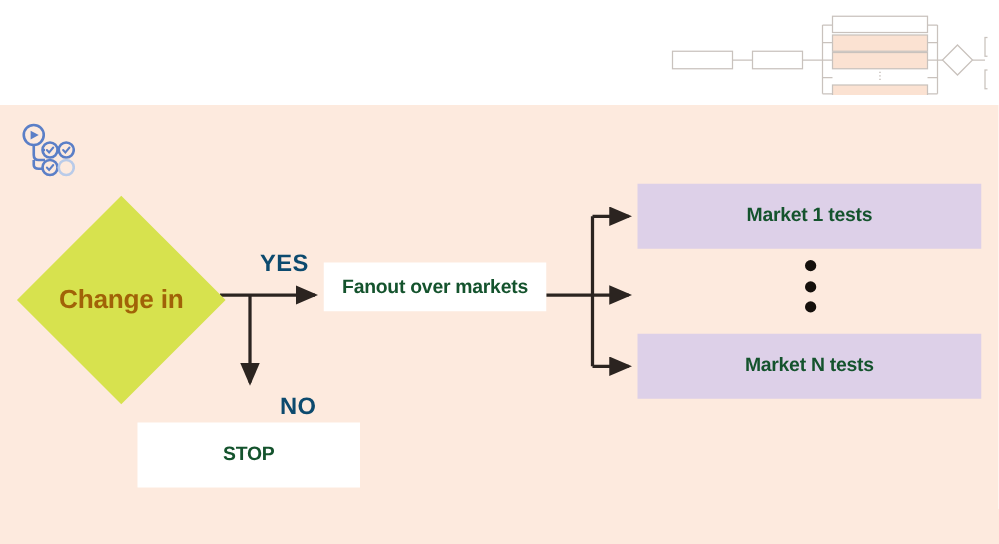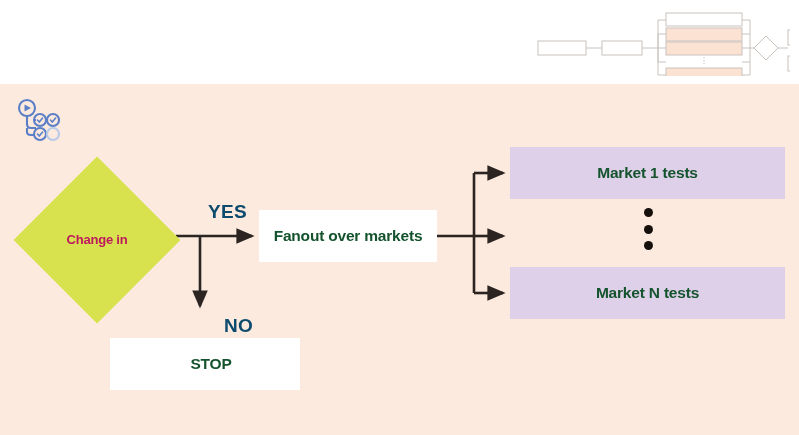--- a/index.html
+++ b/index.html
@@ -73,22 +73,22 @@
   }
   #decision-diamond .diamond-label {
     position: absolute;
     left: 0;
     top: 0;
     width: 166px;
     height: 166px;
     display: flex;
     align-items: center;
     justify-content: center;
-    color: #be185d;
-    font-size: 13px;
+    color: #a16207;
+    font-size: 21px;
     font-weight: bold;
     line-height: 1.5;
     text-align: center;
     letter-spacing: -0.2px;
   }
   
   .proc-box {
     position: absolute;
     display: flex;
     align-items: center;
@@ -96,30 +96,29 @@
     color: #14532d;
     font-size: 15.5px;
     font-weight: bold;
     letter-spacing: -0.2px;
     text-align: center;
   }
   #fanout-box {
     left: 259px;
     top: 126px;
     width: 178px;
-    height: 52px;
+    height: 39px;
     background: #ffffff;
   }
   #stop-box {
     left: 110px;
     top: 254px;
     width: 178px;
     height: 52px;
     background: #ffffff;
-    padding-left: 12px;
   }
   #market-1-box {
     left: 510px;
     top: 63px;
     width: 275px;
     height: 52px;
     background: #ddd0e8;
   }
   #market-n-box {
     left: 510px;

